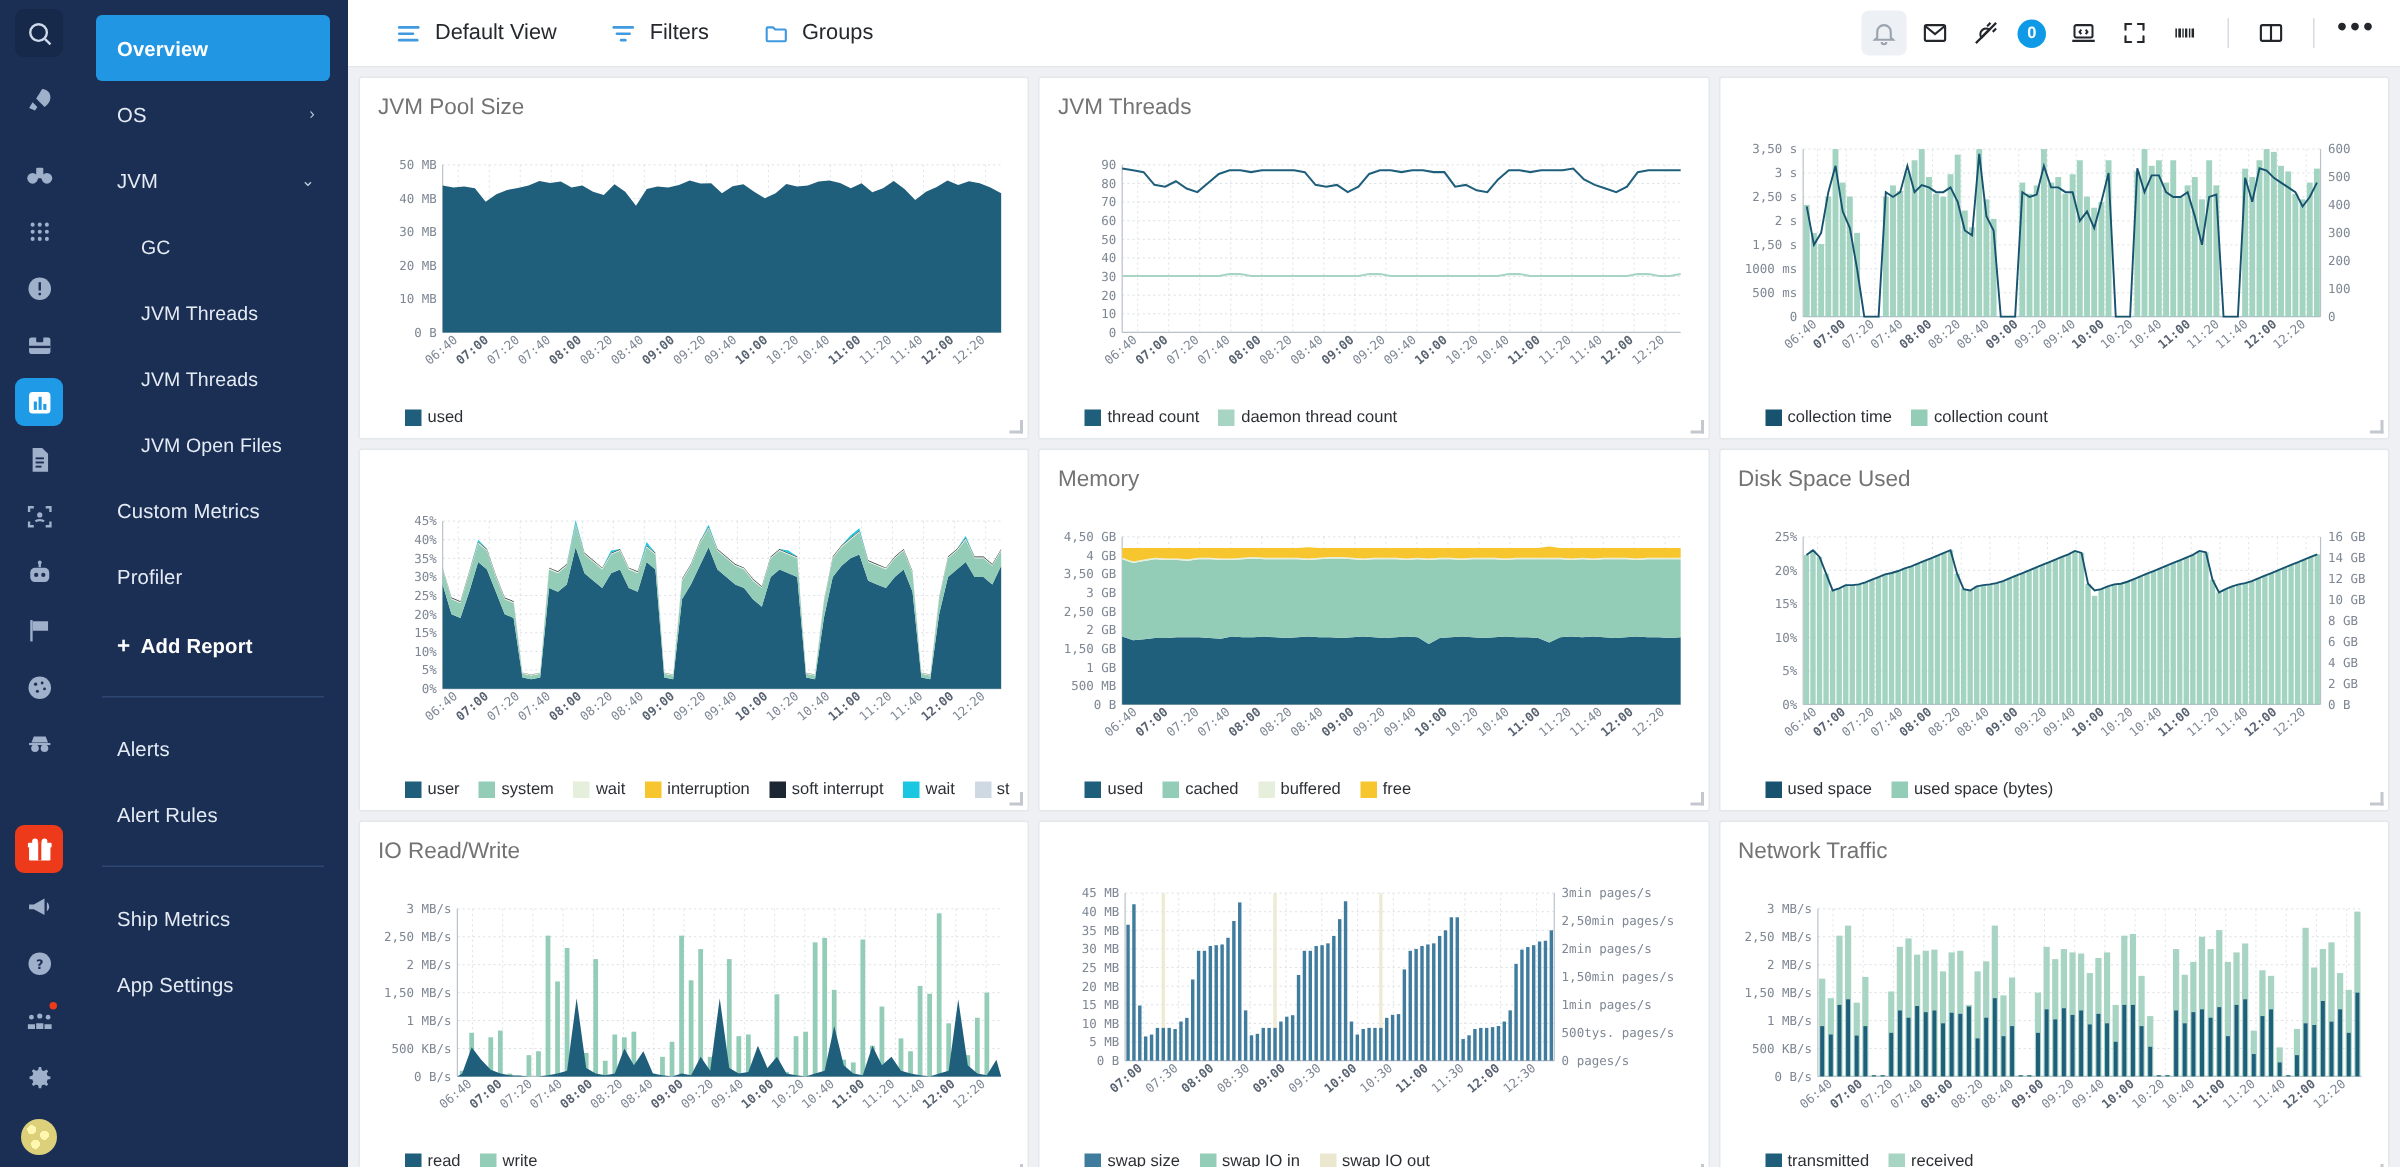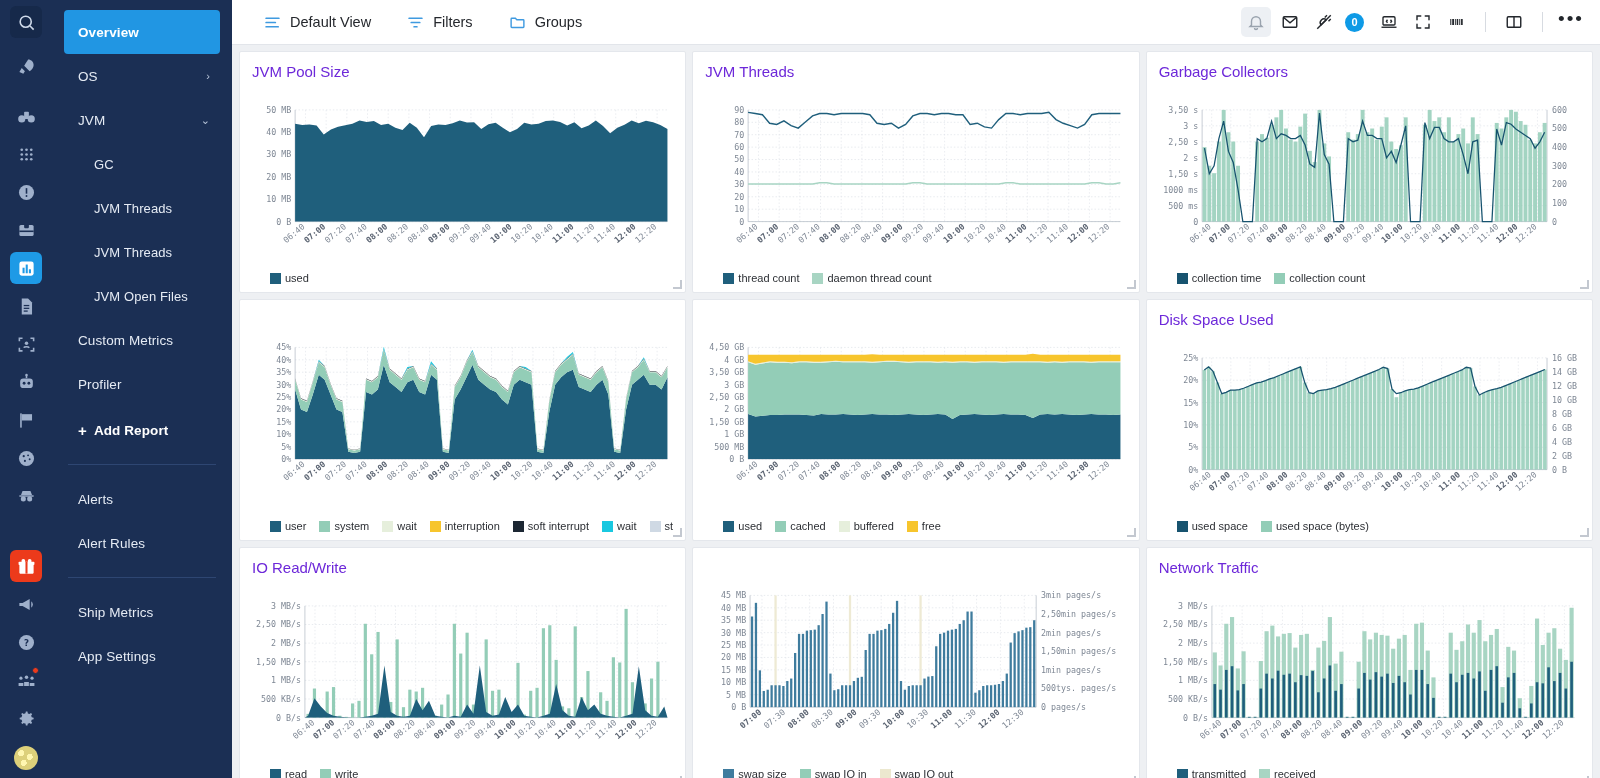--- a/index.html
+++ b/index.html
@@ -94,21 +94,21 @@
     grid-template-columns: repeat(3, 1fr);
     grid-auto-rows: 242px;
     gap: 6px; padding: 6px 7px;
     overflow: hidden;
   }
   .panel {
     background: #fff; border: 1px solid #e4e7ec; border-radius: 2px;
     position: relative; padding: 11px 12px 6px 12px;
     display: flex; flex-direction: column; overflow: hidden;
   }
-  .panel-title { font-size: 15px; color: #6d28d9; font-weight: 400; margin-bottom: 4px; }
+  .panel-title { font-size: 15px; color: #737373; font-weight: 400; margin-bottom: 4px; }
   .resize-handle {
     position: absolute; right: 3px; bottom: 3px; width: 9px; height: 9px;
     border-right: 2px solid #c3c8d0; border-bottom: 2px solid #c3c8d0;
   }
   .plotwrap { flex: 1 1 auto; position: relative; min-height: 0; }
   .plotwrap svg { width: 100%; height: 100%; display: block; }
   .legend {
     display: flex; flex-wrap: nowrap; align-items: center;
     gap: 6px; font-size: 11px; color: #2c2f34;
     padding: 1px 0 2px 18px; overflow: hidden; white-space: nowrap;
@@ -537,21 +537,20 @@
               <span>thread count</span>
             </span>
             <span class="it">
               <span class="sw" style="background: rgb(168, 213, 195);"></span>
               <span>daemon thread count</span>
             </span>
           </div>
           <div class="resize-handle"></div>
         </div>
         <div class="panel">
-          <div class="panel-title">Garbage Collectors</div>
           <div class="plotwrap">
             <svg viewBox="0 0 430 150" preserveAspectRatio="xMidYMid meet">
               <line x1="44" y1="120" x2="396" y2="120" stroke="#d8dde4" stroke-width="0.6" stroke-dasharray="1.5 2"></line>
               <text x="40" y="123" text-anchor="end" class="tick">0</text>
               <line x1="44" y1="103.71428571428572" x2="396" y2="103.71428571428572" stroke="#d8dde4" stroke-width="0.6" stroke-dasharray="1.5 2"></line>
               <text x="40" y="106.71428571428572" text-anchor="end" class="tick">500 ms</text>
               <line x1="44" y1="87.42857142857143" x2="396" y2="87.42857142857143" stroke="#d8dde4" stroke-width="0.6" stroke-dasharray="1.5 2"></line>
               <text x="40" y="90.42857142857143" text-anchor="end" class="tick">1000 ms</text>
               <line x1="44" y1="71.14285714285714" x2="396" y2="71.14285714285714" stroke="#d8dde4" stroke-width="0.6" stroke-dasharray="1.5 2"></line>
               <text x="40" y="74.14285714285714" text-anchor="end" class="tick">1,50 s</text>
@@ -780,20 +779,21 @@
               <span>wait</span>
             </span>
             <span class="it">
               <span class="sw" style="background: rgb(207, 217, 228);"></span>
               <span>steal</span>
             </span>
           </div>
           <div class="resize-handle"></div>
         </div>
         <div class="panel">
+          <div class="panel-title">Memory</div>
           <div class="plotwrap">
             <svg viewBox="0 0 430 150" preserveAspectRatio="xMidYMid meet">
               <line x1="44" y1="120" x2="424" y2="120" stroke="#d8dde4" stroke-width="0.6" stroke-dasharray="1.5 2"></line>
               <text x="40" y="123" text-anchor="end" class="tick">0  B</text>
               <line x1="44" y1="107.33333333333333" x2="424" y2="107.33333333333333" stroke="#d8dde4" stroke-width="0.6" stroke-dasharray="1.5 2"></line>
               <text x="40" y="110.33333333333333" text-anchor="end" class="tick">500 MB</text>
               <line x1="44" y1="94.66666666666667" x2="424" y2="94.66666666666667" stroke="#d8dde4" stroke-width="0.6" stroke-dasharray="1.5 2"></line>
               <text x="40" y="97.66666666666667" text-anchor="end" class="tick">1 GB</text>
               <line x1="44" y1="82" x2="424" y2="82" stroke="#d8dde4" stroke-width="0.6" stroke-dasharray="1.5 2"></line>
               <text x="40" y="85" text-anchor="end" class="tick">1,50 GB</text>

